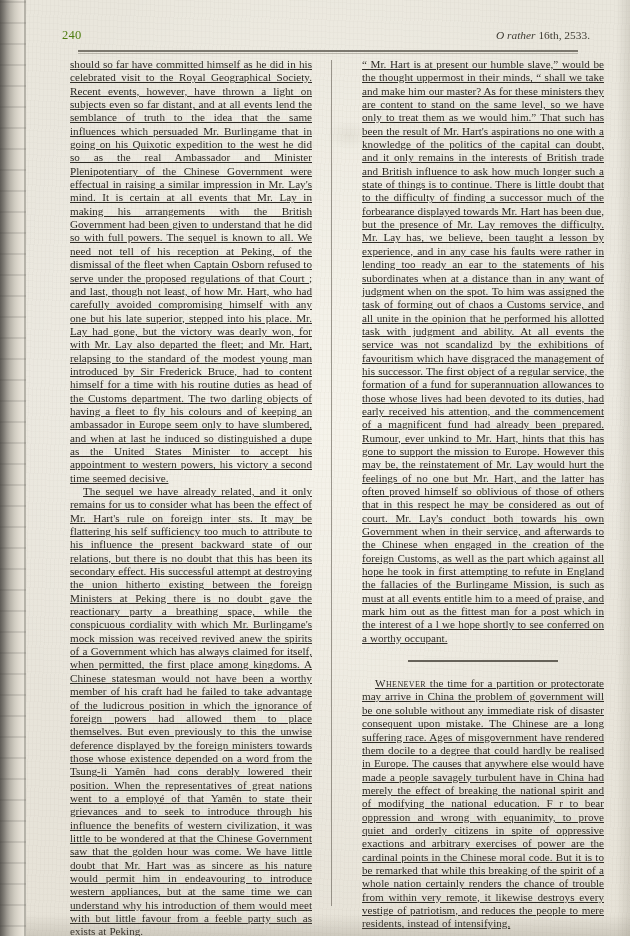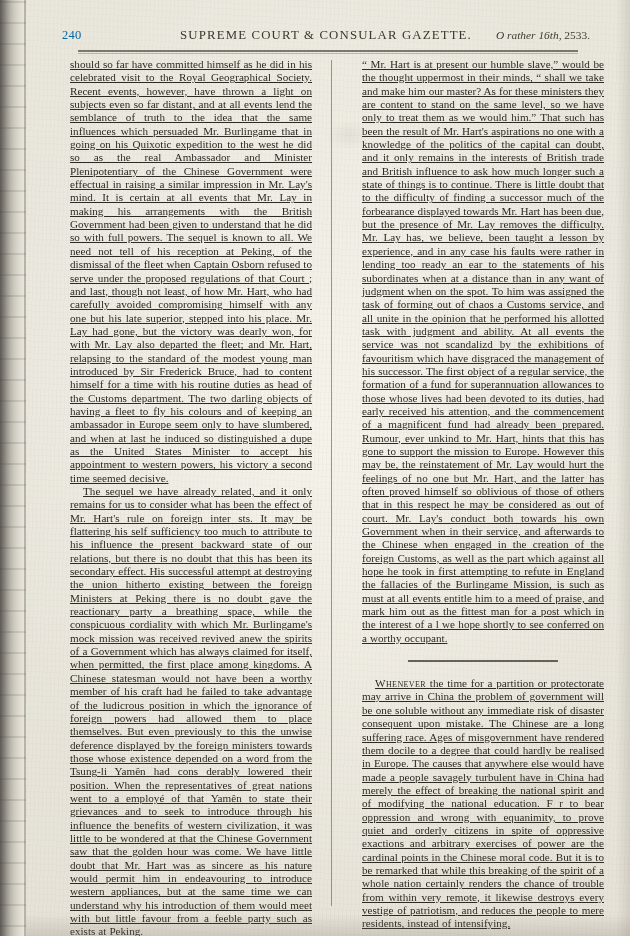--- a/index.html
+++ b/index.html
@@ -97,41 +97,41 @@
     width: 528px;
     height: 17px;
     color: #312e28;
   }
   .rh-folio {
     position: absolute;
     left: 0;
     top: 0;
     font-size: 12.5px;
     letter-spacing: .3px;
-    color: #0369a1;
+    color: #4d7c0f;
   }
   .rh-title {
     position: absolute;
     left: 0; right: 0;
     top: 0;
     text-align: center;
     font-size: 12.8px;
     letter-spacing: 1.15px;
     color: #3a372f;
   }
   .rh-date {
     position: absolute;
     right: 0;
     top: 1px;
     font-size: 11.4px;
     color: #3f3c34;
     white-space: nowrap;
   }
   .rh-date .mon { font-style: italic; }
-  .rh-date .ord { font-style: italic; }
+  .rh-date .ord { }
 
   .head-rule {
     position: absolute;
     top: 50px;
     left: 52px;
     width: 500px;
     height: 2px;
     background: #57534a;
     opacity: .75;
   }
@@ -259,21 +259,20 @@
   <div class="paper-speckle"></div>
 
   <div class="sheet">
 
     <div class="blotch b1"></div>
     <div class="blotch b2"></div>
     <div class="blotch b3"></div>
 
     <div class="running-head">
       <span class="rh-folio">240</span>
-      <span class="rh-title">SUPREME COURT &amp; CONSULAR GAZETTE.</span>
       <span class="rh-date">
         <span class="mon">O rather</span>
         <span class="ord">16th</span><span>, 2533.</span>
       </span>
     </div>
     <div class="head-rule"></div>
     <div class="head-rule-2"></div>
 
     <div class="columns">
 

